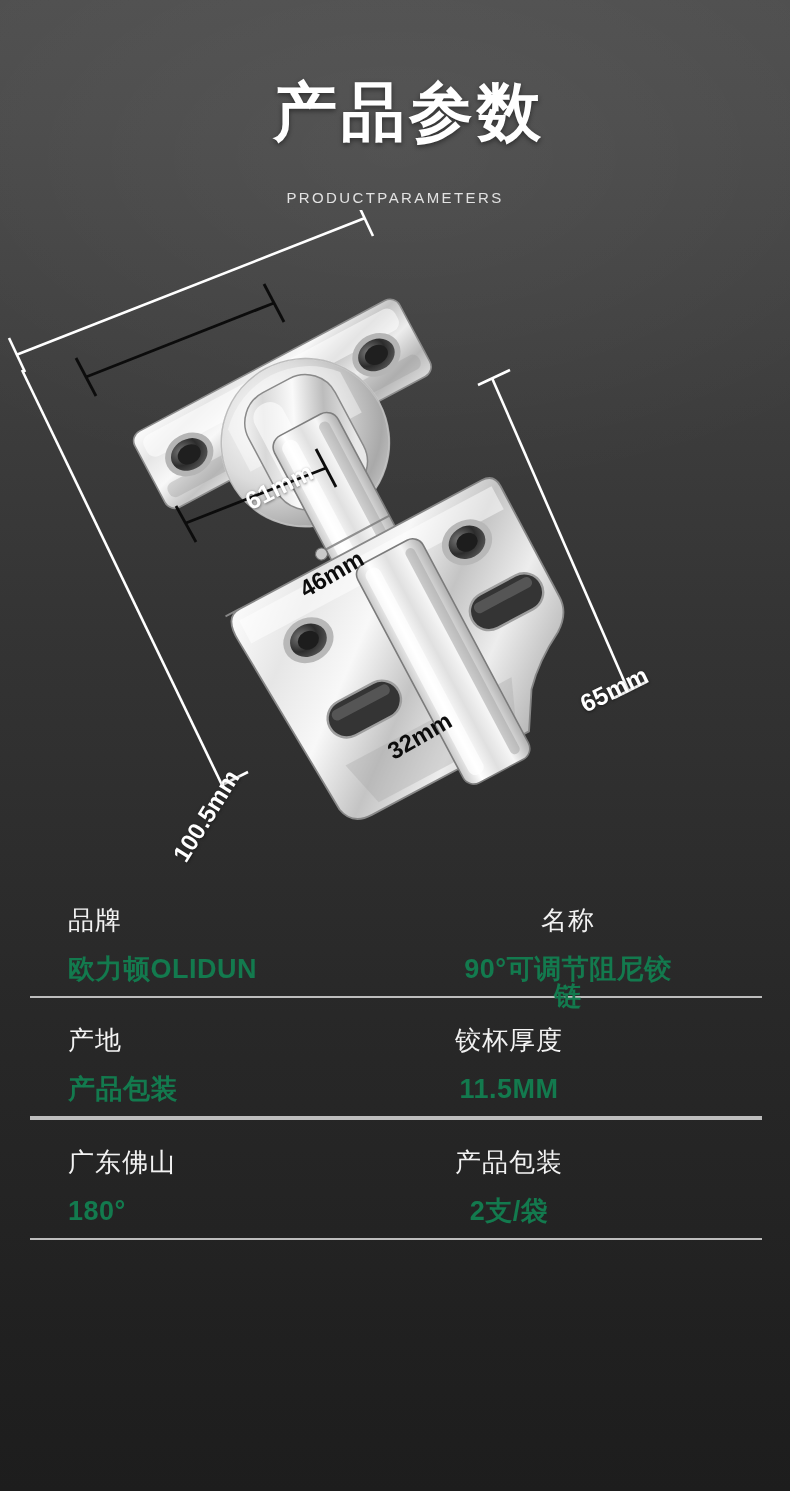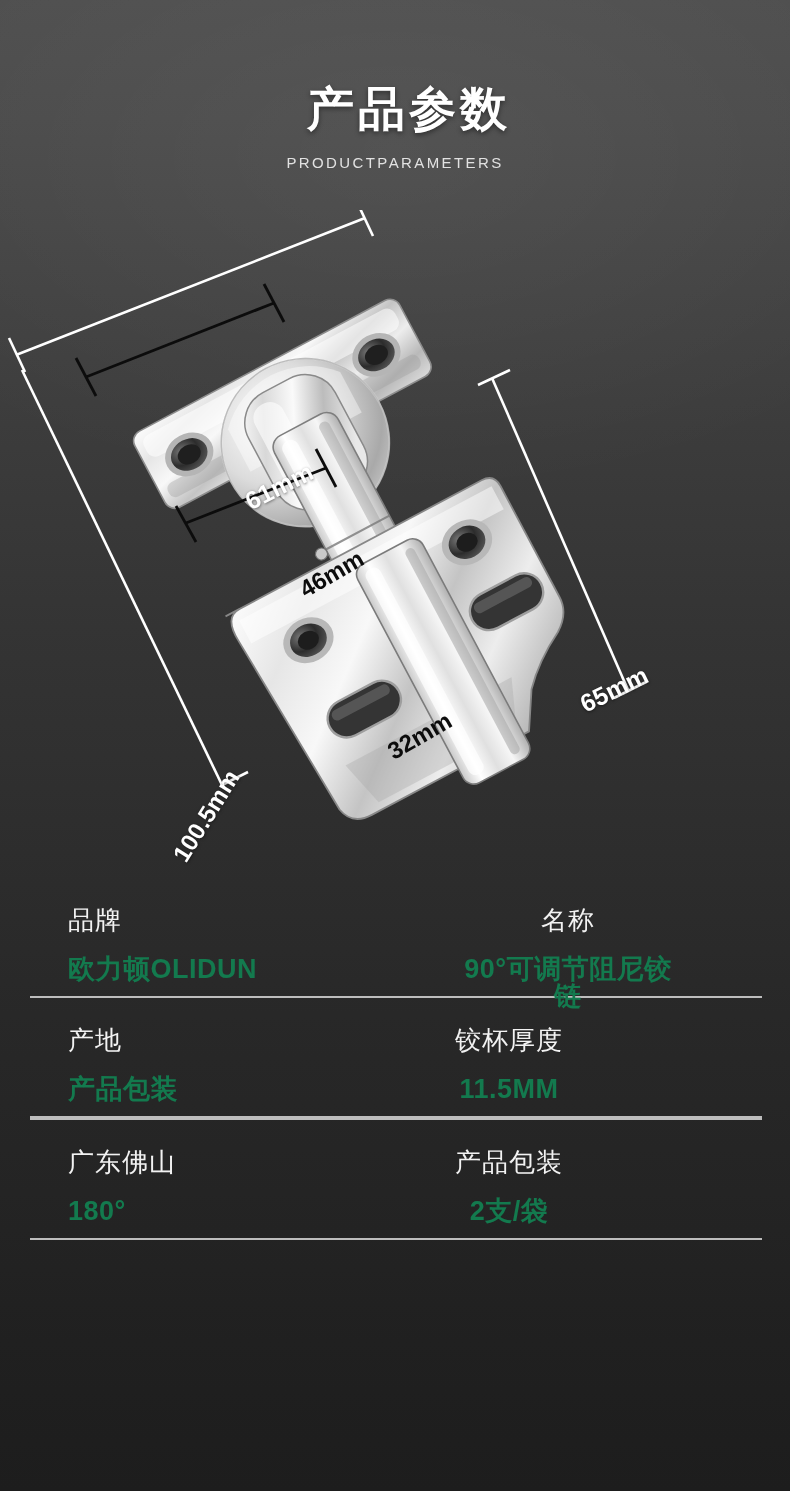--- a/index.html
+++ b/index.html
@@ -16,29 +16,29 @@
       linear-gradient(to bottom,
         #4e4e4e 0%, #4a4a4a 8%, #434343 18%,
         #3b3b3b 30%, #343434 42%, #2e2e2e 55%,
         #282828 68%, #242424 80%, #202020 90%, #1d1d1d 100%);
   }
 
   
   .header{position:absolute;left:0;top:0;width:790px;text-align:center;}
   .title{
     margin-top:85px;
-    font-size:47px;line-height:1;
+    font-size:64px;line-height:1;
     font-weight:700;color:#ffffff;
     letter-spacing:4px;
-    font-family:Liberation Sans, sans-serif;
+    font-family:Liberation Mono, monospace;
     text-shadow:0 2px 5px rgba(0,0,0,0.45);
     margin-left:28px;
   }
   .subtitle{
-    margin-top:22px;
+    margin-top:40px;
     font-size:15px;color:#e2e2e2;
     letter-spacing:2.4px;font-weight:400;
   }
 
   
   .photo{position:absolute;left:0;top:210px;width:790px;height:640px;}
   .photo svg{display:block;}
 
   .dimlabel{
     position:absolute;color:#ffffff;font-weight:700;

